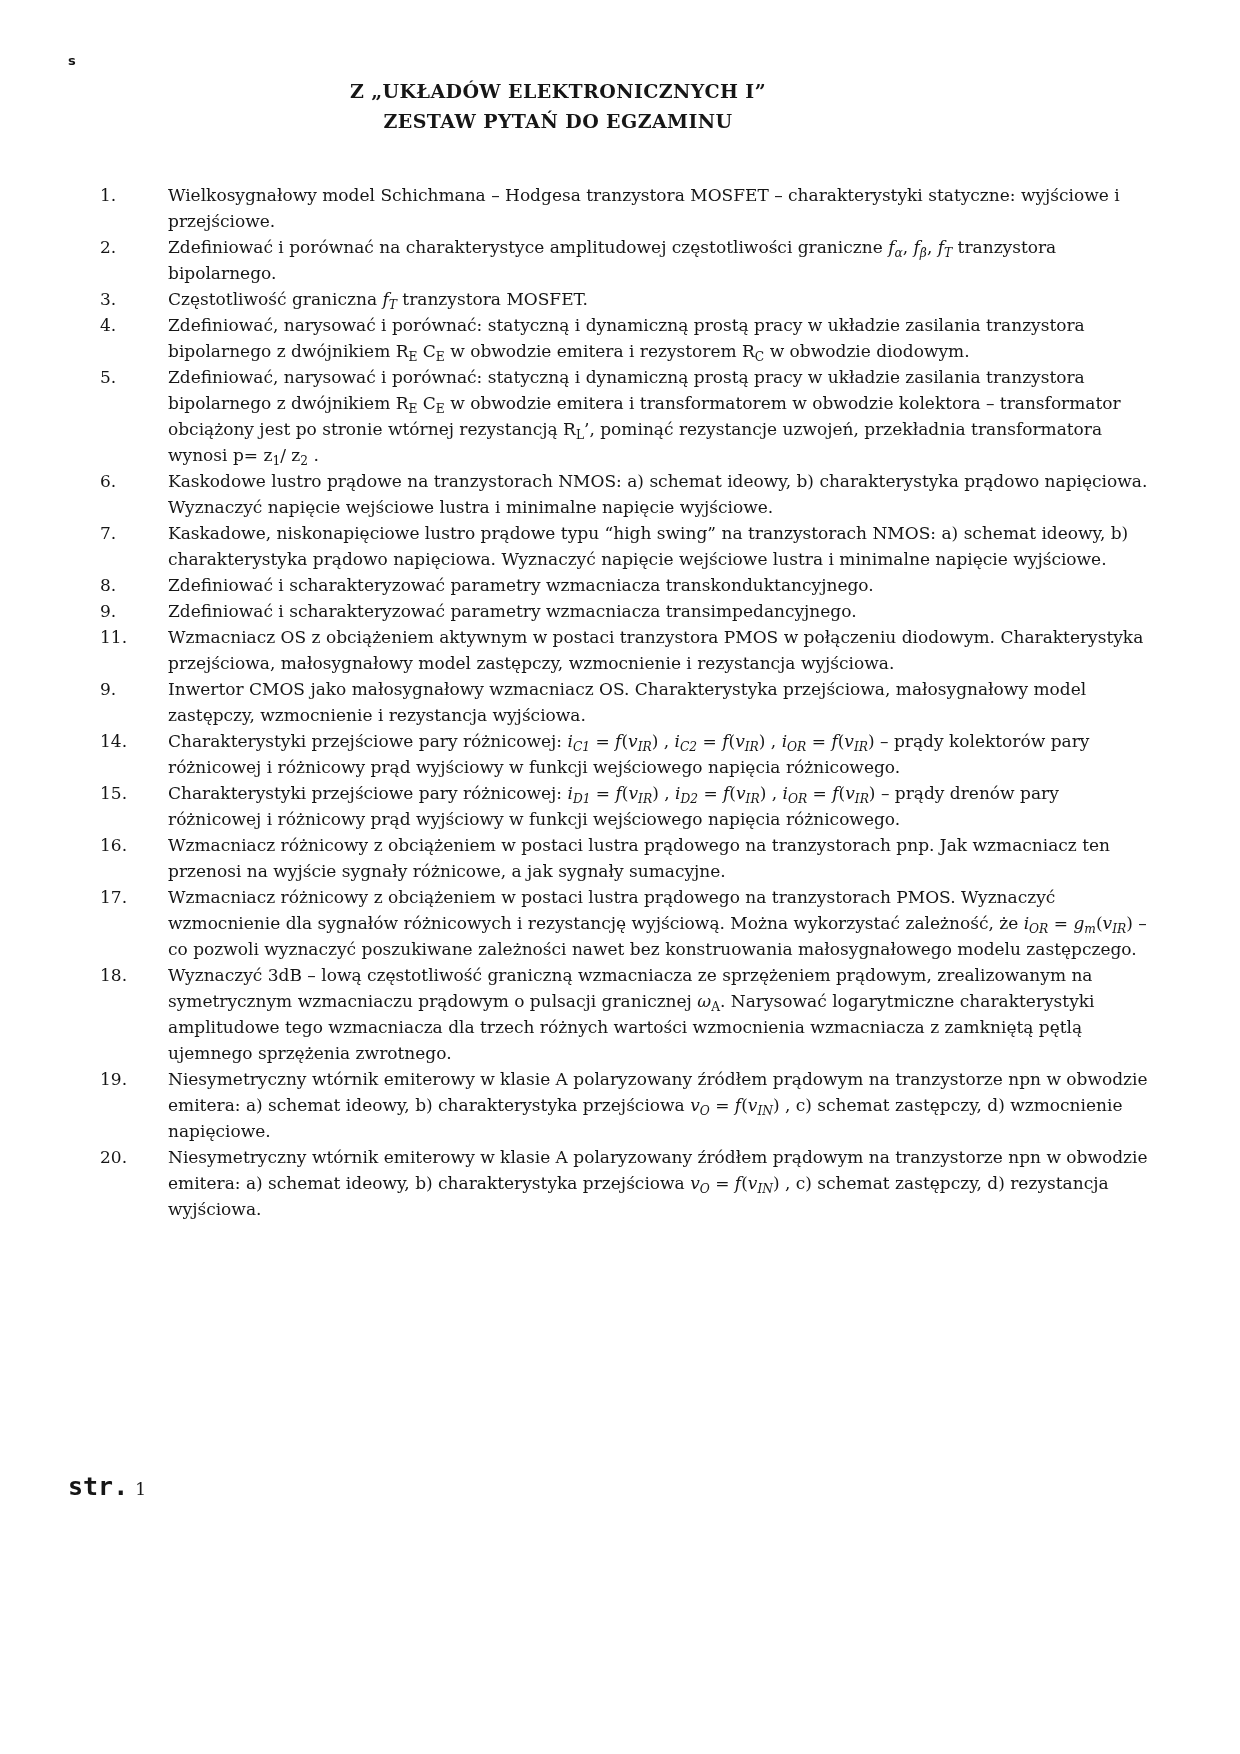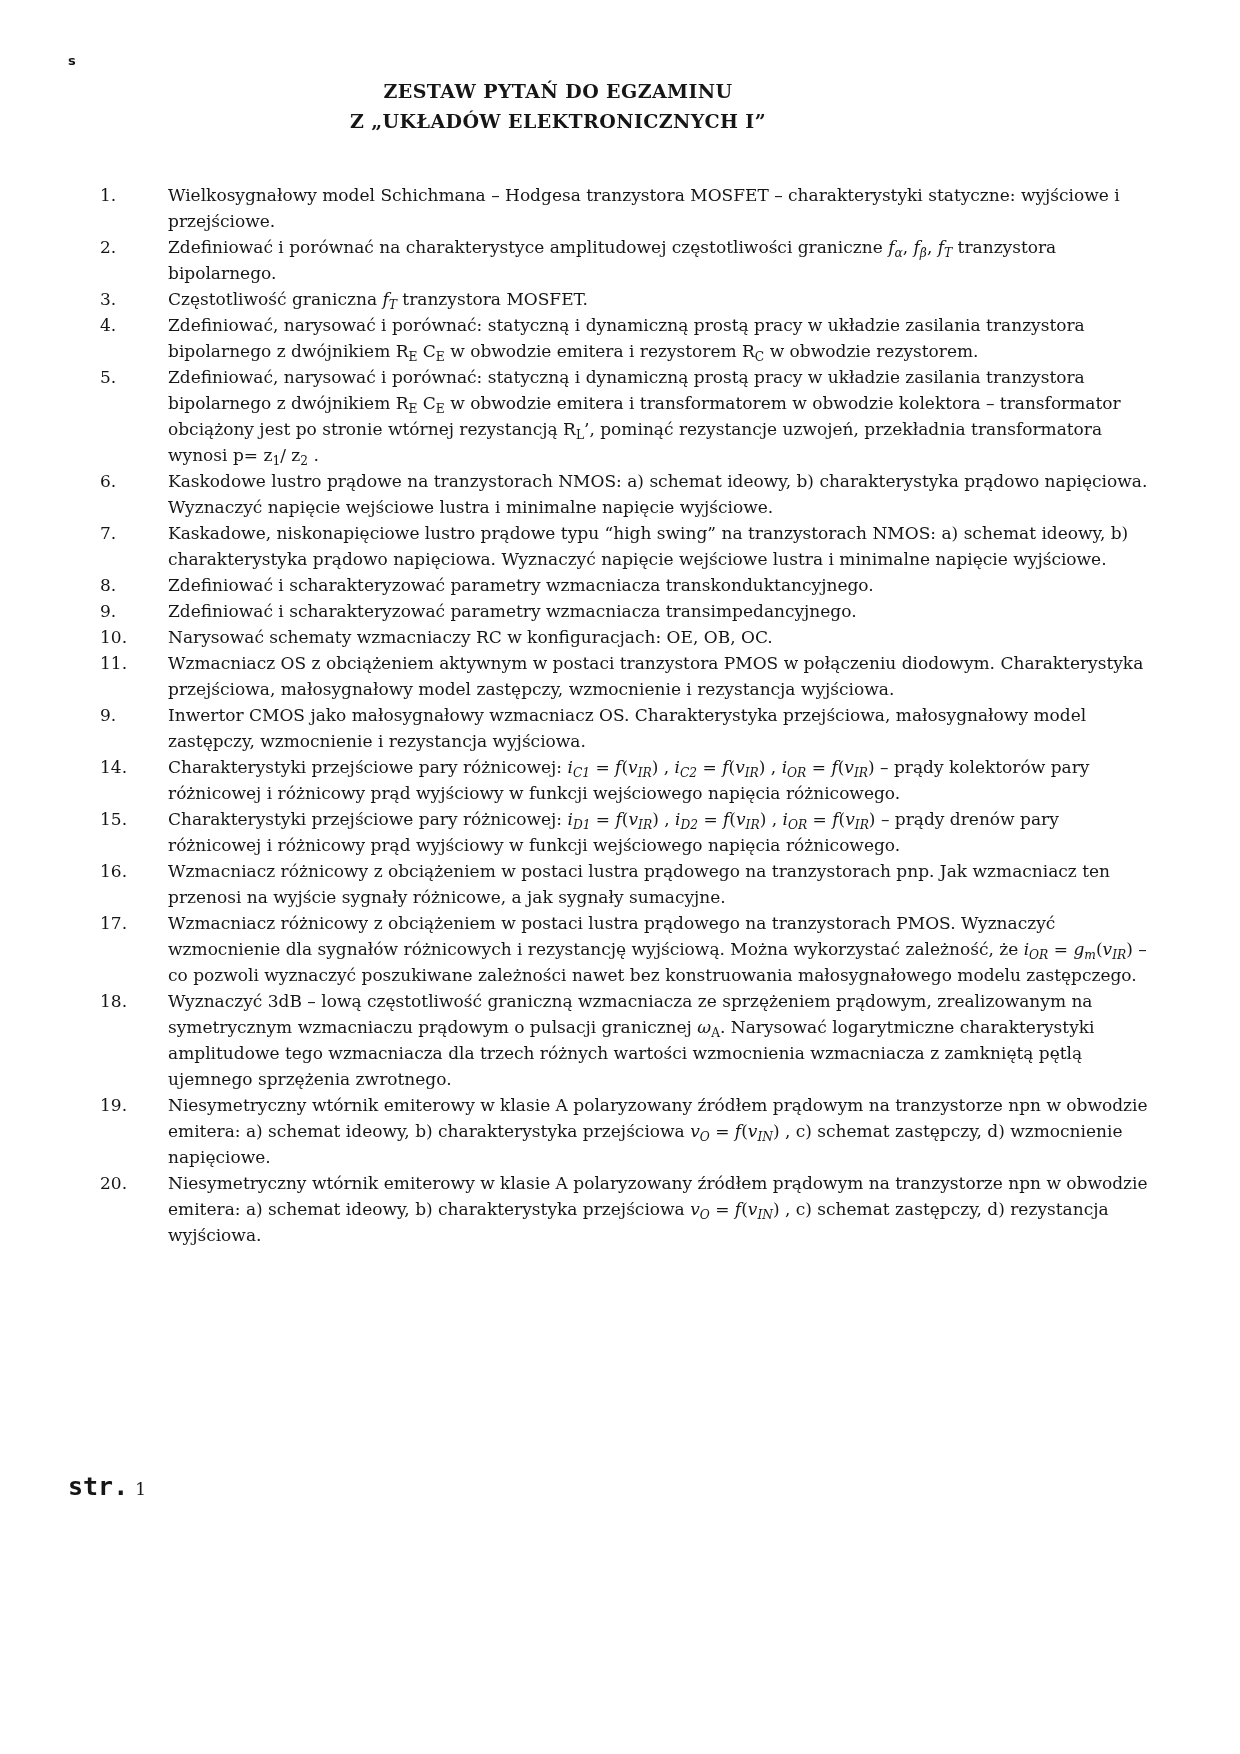--- a/index.html
+++ b/index.html
@@ -59,64 +59,60 @@
   .footer-num { margin-left: 7px; }
 </style>
 </head>
 <body>
 
 <div class="page">
 
   <div class="corner-mark">s</div>
 
   <header class="doc-title">
+    <div>Z „UKŁADÓW ELEKTRONICZNYCH I”</div>
     <div>ZESTAW PYTAŃ DO EGZAMINU</div>
-    <div>Z „UKŁADÓW ELEKTRONICZNYCH I”</div>
   </header>
 
   <main class="questions">
       <div class="q-row">
         <span class="q-num">1.</span>
         <span class="q-text"><span>Wielkosygnałowy model Schichmana – Hodgesa tranzystora MOSFET – charakterystyki statyczne: wyjściowe i przejściowe.</span></span>
       </div>
       <div class="q-row">
         <span class="q-num">2.</span>
         <span class="q-text"><span>Zdefiniować i porównać na charakterystyce amplitudowej częstotliwości graniczne </span><span class="it">f</span><sub class="it">α</sub><span>, </span><span class="it">f</span><sub class="it">β</sub><span>, </span><span class="it">f</span><sub class="it">T</sub><span> tranzystora bipolarnego.</span></span>
       </div>
       <div class="q-row">
         <span class="q-num">3.</span>
         <span class="q-text"><span>Częstotliwość graniczna </span><span class="it">f</span><sub class="it">T</sub><span> tranzystora MOSFET.</span></span>
       </div>
       <div class="q-row">
         <span class="q-num">4.</span>
-        <span class="q-text"><span>Zdefiniować, narysować i porównać: statyczną i dynamiczną prostą pracy w układzie zasilania tranzystora bipolarnego z dwójnikiem R</span><sub>E</sub><span> C</span><sub>E</sub><span> w obwodzie emitera i rezystorem R</span><sub>C</sub><span> w obwodzie rezystorem.</span></span>
+        <span class="q-text"><span>Zdefiniować, narysować i porównać: statyczną i dynamiczną prostą pracy w układzie zasilania tranzystora bipolarnego z dwójnikiem R</span><sub>E</sub><span> C</span><sub>E</sub><span> w obwodzie emitera i rezystorem R</span><sub>C</sub><span> w obwodzie diodowym.</span></span>
       </div>
       <div class="q-row">
         <span class="q-num">5.</span>
         <span class="q-text"><span>Zdefiniować, narysować i porównać: statyczną i dynamiczną prostą pracy w układzie zasilania tranzystora bipolarnego z dwójnikiem R</span><sub>E</sub><span> C</span><sub>E</sub><span> w obwodzie emitera i transformatorem w obwodzie kolektora – transformator obciążony jest po stronie wtórnej rezystancją R</span><sub>L</sub><span>’, pominąć rezystancje uzwojeń, przekładnia transformatora wynosi p= z</span><sub>1</sub><span>/ z</span><sub>2</sub><span> .</span></span>
       </div>
       <div class="q-row">
         <span class="q-num">6.</span>
         <span class="q-text"><span>Kaskodowe lustro prądowe na tranzystorach NMOS: a) schemat ideowy, b) charakterystyka prądowo napięciowa. Wyznaczyć napięcie wejściowe lustra i minimalne napięcie wyjściowe.</span></span>
       </div>
       <div class="q-row">
         <span class="q-num">7.</span>
         <span class="q-text"><span>Kaskadowe, niskonapięciowe lustro prądowe typu “high swing” na tranzystorach NMOS: a) schemat ideowy, b) charakterystyka prądowo napięciowa. Wyznaczyć napięcie wejściowe lustra i minimalne napięcie wyjściowe.</span></span>
       </div>
       <div class="q-row">
         <span class="q-num">8.</span>
         <span class="q-text"><span>Zdefiniować i scharakteryzować parametry wzmacniacza transkonduktancyjnego.</span></span>
       </div>
       <div class="q-row">
         <span class="q-num">9.</span>
         <span class="q-text"><span>Zdefiniować i scharakteryzować parametry wzmacniacza transimpedancyjnego.</span></span>
-      </div>
-      <div class="q-row">
-        <span class="q-num">10.</span>
-        <span class="q-text"><span>Narysować schematy wzmacniaczy RC w konfiguracjach: OE, OB, OC.</span></span>
       </div>
       <div class="q-row">
         <span class="q-num">11.</span>
         <span class="q-text"><span>Wzmacniacz OS z obciążeniem aktywnym w postaci tranzystora PMOS w połączeniu diodowym. Charakterystyka przejściowa, małosygnałowy model zastępczy, wzmocnienie i rezystancja wyjściowa.</span></span>
       </div>
       <div class="q-row">
         <span class="q-num">9.</span>
         <span class="q-text"><span>Inwertor CMOS jako małosygnałowy wzmacniacz OS. Charakterystyka przejściowa, małosygnałowy model zastępczy, wzmocnienie i rezystancja wyjściowa.</span></span>
       </div>
       <div class="q-row">

